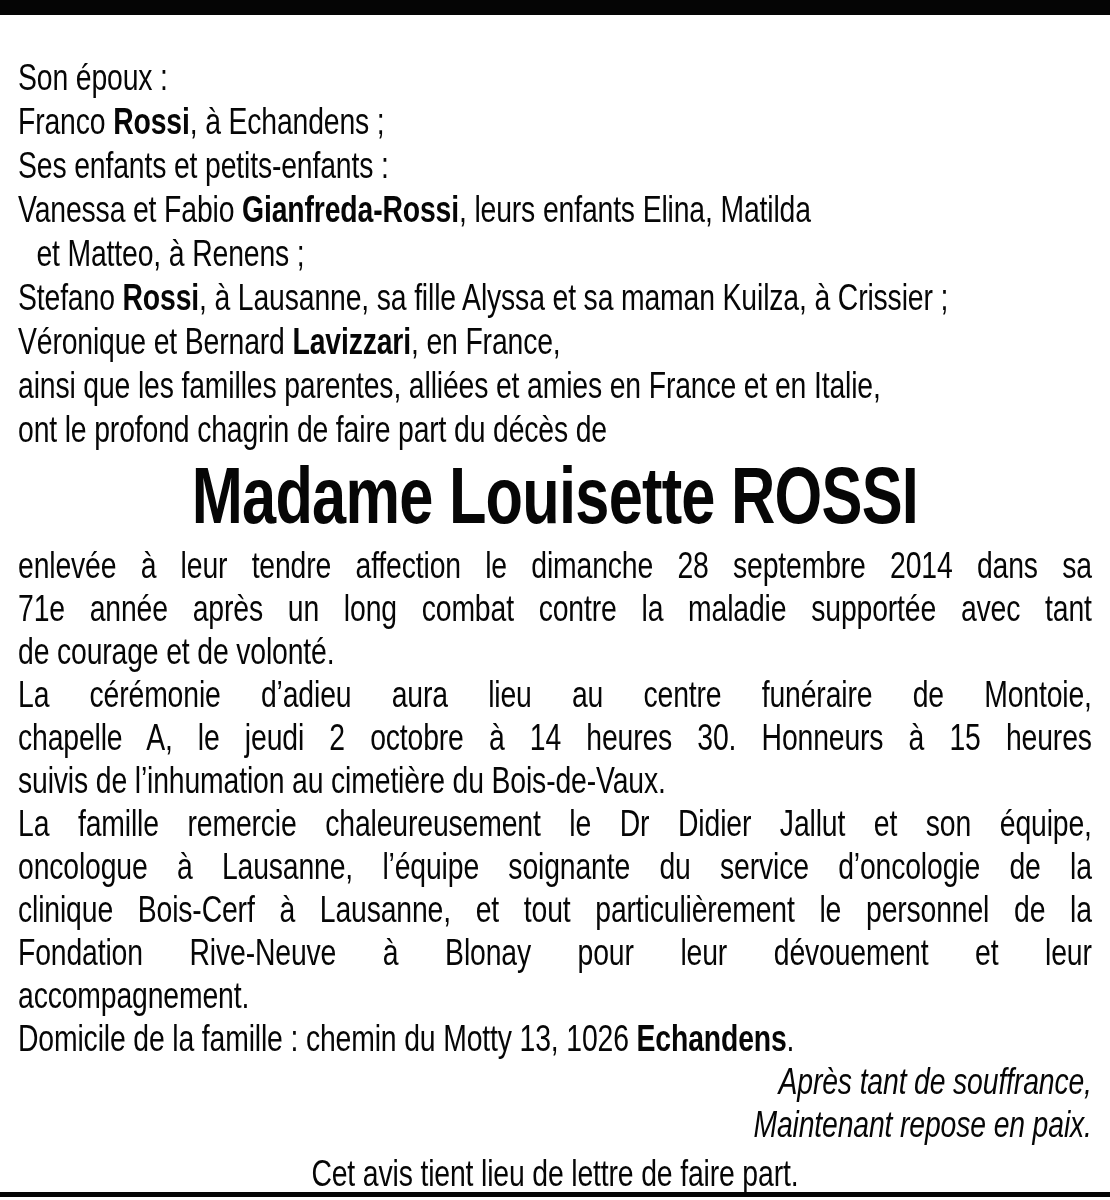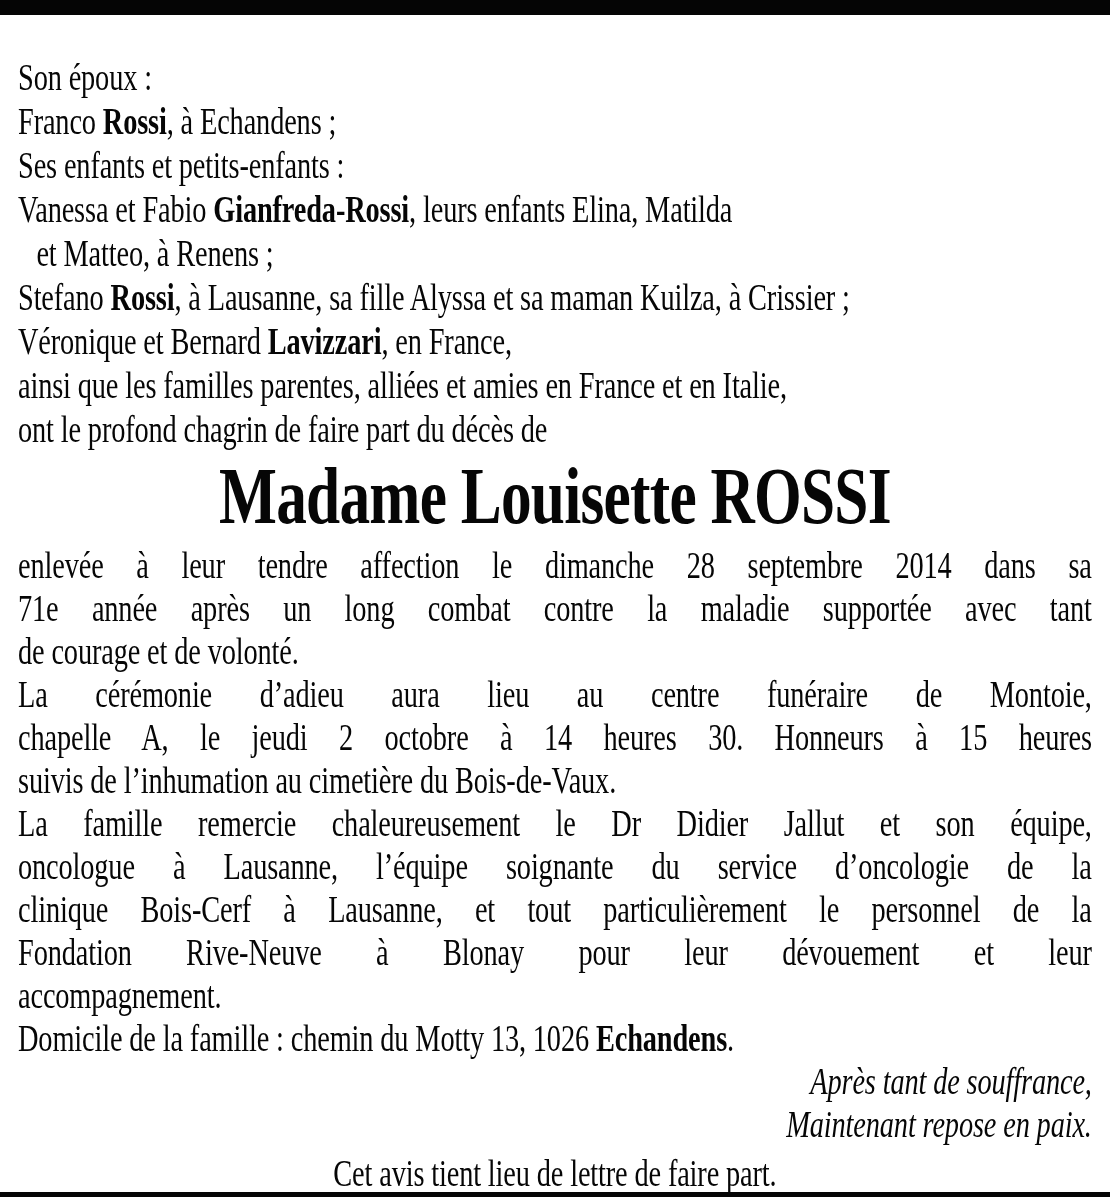--- a/index.html
+++ b/index.html
@@ -4,21 +4,21 @@
 <style>
   html, body { margin: 0; padding: 0; background: #e8e8e8; }
   .page {
     position: relative;
     width: 1110px;
     height: 1200px;
     margin: 0 auto;
     background: #ffffff;
     overflow: hidden;
     color: #060606;
-    font-family: Liberation Serif, serif;
+    font-family: Liberation Sans, sans-serif;
   }
   .top-bar {
     position: absolute;
     left: 0; top: 0;
     width: 1110px; height: 15px;
     background: #050505;
   }
   .bottom-rule {
     position: absolute;
     left: 0; top: 1192px;

